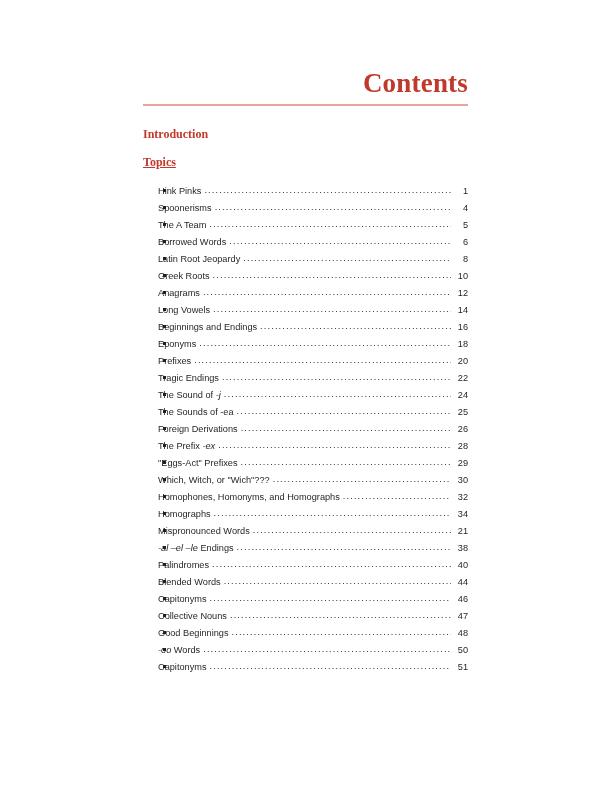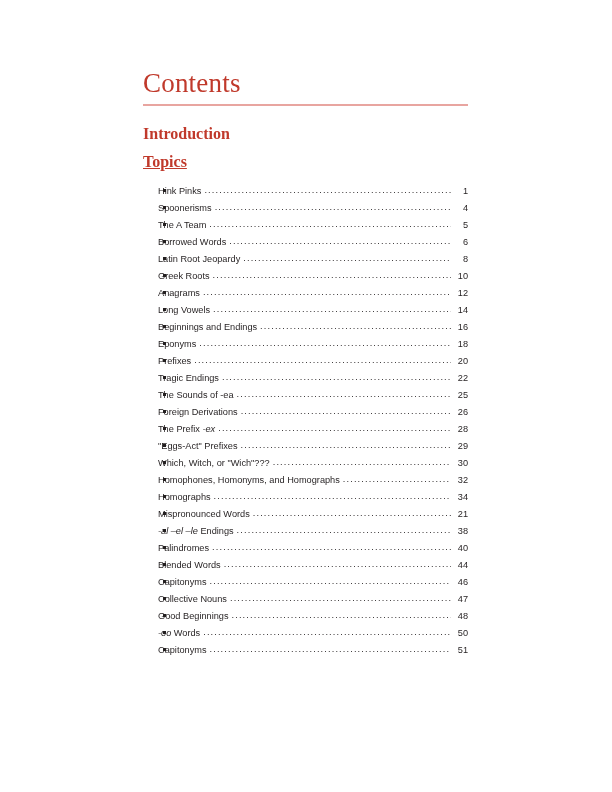--- a/index.html
+++ b/index.html
@@ -28,38 +28,39 @@
     left: 143px;
     top: 68px;
     width: 325px;
   }
 
   
   .toc-title {
     font-family: "Liberation Serif", serif;
     font-size: 27px;
     line-height: 30px;
-    font-weight: 400;
+    font-weight: 700;
     color: #C0392B;
     letter-spacing: 0.2px;
     margin: 0;
     padding: 0 0 4px 0;
+    text-align: right;
   }
   .title-rule {
     height: 1.6px;
     background: #E8A5A0;
     width: 325px;
     margin: 2px 0 0 0;
   }
 
   
   .section-heading {
     font-family: "Liberation Serif", serif;
     font-weight: bold;
-    font-size: 16px;
+    font-size: 12px;
     line-height: 14px;
     color: #C0392B;
     margin: 0;
     padding: 0;
   }
   .heading-introduction { margin-top: 21px; }
   .heading-topics { margin-top: 14px; text-decoration: underline; }
 
   
   .toc-list {
@@ -204,20 +205,26 @@
           <span class="entry-page">20</span>
         </li>
         <li class="toc-entry">
           <span class="bullet"><i></i></span>
           <span class="entry-label">Tragic Endings</span>
           <span class="leader"></span>
           <span class="entry-page">22</span>
         </li>
         <li class="toc-entry">
           <span class="bullet"><i></i></span>
+          <span class="entry-label">The Sound of <span class="it">-j</span></span>
+          <span class="leader"></span>
+          <span class="entry-page">24</span>
+        </li>
+        <li class="toc-entry">
+          <span class="bullet"><i></i></span>
           <span class="entry-label">The Sounds of -ea</span>
           <span class="leader"></span>
           <span class="entry-page">25</span>
         </li>
         <li class="toc-entry">
           <span class="bullet"><i></i></span>
           <span class="entry-label">Foreign Derivations</span>
           <span class="leader"></span>
           <span class="entry-page">26</span>
         </li>

